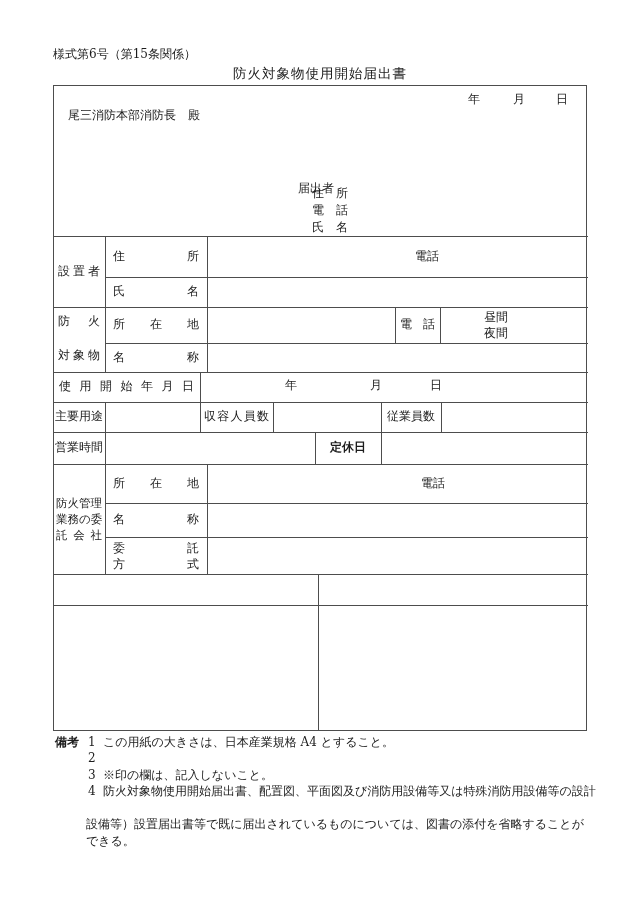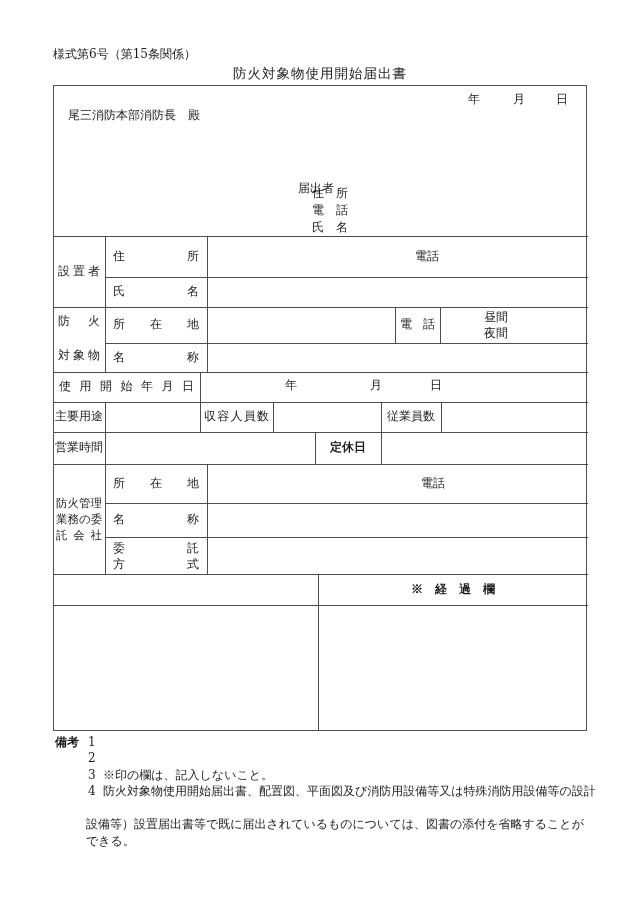--- a/index.html
+++ b/index.html
@@ -204,27 +204,27 @@
         <span>委</span>
         <span>託</span>
       </span>
     <span style="padding:0 8px;" data-justify="true">
         <span>方</span>
         <span>式</span>
       </span>
   </div>
   <div class="abs" style="left:208px;top:538px;width:379px;height:35px;"></div>
 
-  <div class="abs vmid" style="left:318px;top:574px;width:270px;height:31px;">※　経　過　欄</div>
   <div class="abs" style="left:54px;top:606px;width:264px;height:124px;"></div>
   <div class="abs" style="left:319px;top:606px;width:268px;height:124px;"></div>
 
   <div class="abs" style="left:55px;top:736px;font-weight:bold;">備考</div>
   <div class="note-line" style="top:736px;">
     <span class="note-num">1</span>
+    <span class="note-text">この用紙の大きさは、日本産業規格 A4 とすること。</span>
   </div>
   <div class="note-line" style="top:752px;">
     <span class="note-num">2</span>
   </div>
   <div class="note-line" style="top:769px;">
     <span class="note-num">3</span>
     <span class="note-text">※印の欄は、記入しないこと。</span>
   </div>
   <div class="note-line" style="top:785px;">
     <span class="note-num">4</span>

